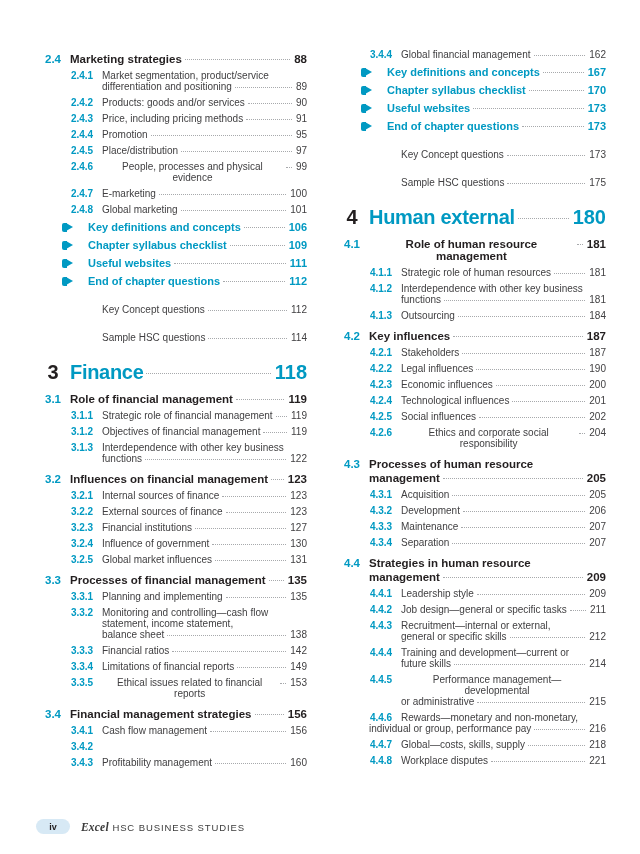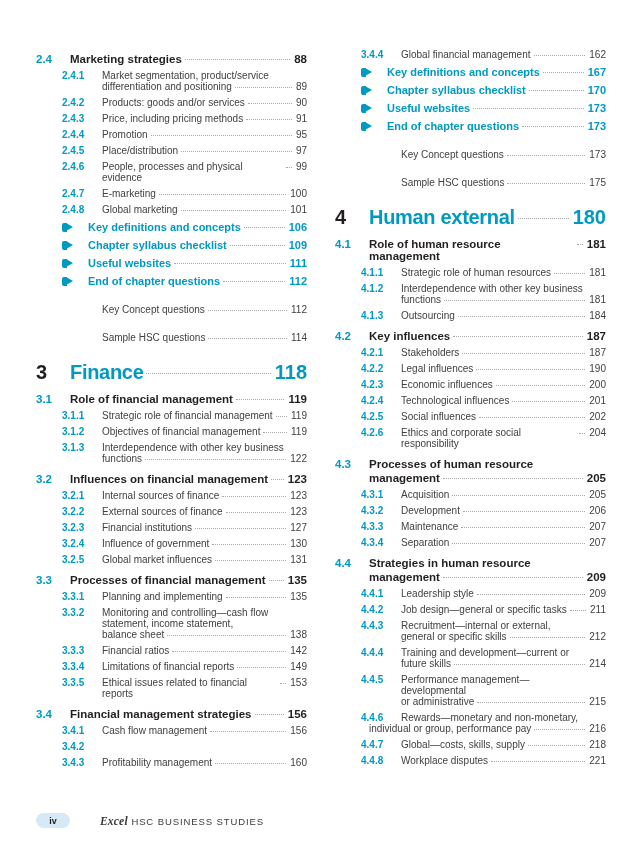--- a/index.html
+++ b/index.html
@@ -15,20 +15,21 @@
     position: relative;
     overflow: hidden;
   }
 
   .page {
     position: relative;
     width: 640px;
     height: 854px;
     box-sizing: border-box;
     padding: 44px 36px 4px 36px;
+    text-align: center;
   }
 
   .columns {
     display: flex;
     flex-direction: row;
     align-items: flex-start;
     gap: 28px;
   }
   .col {
     width: 271px;
@@ -221,39 +222,39 @@
     font-weight: bold;
     color: #231f20;
   }
   .cont.sec-cont .dots { transform: translateY(-3px); }
   .cont .pg { font-size: 10px; color: #414042; }
 
   
   .footer {
     position: absolute;
     left: 36px;
-    bottom: 26px;
+    bottom: 20px;
     display: flex;
     flex-direction: row;
     align-items: center;
   }
   .folio {
     width: 34px;
     height: 15px;
     background: #d7e9f5;
     border-radius: 8px;
     display: flex;
     align-items: center;
     justify-content: center;
     font-size: 9px;
     font-weight: bold;
     color: #231f20;
   }
   .footer-title {
-    margin-left: 30px;
+    margin-left: 11px;
     font-size: 9.5px;
     letter-spacing: 0.9px;
     color: #3b3b3b;
     text-transform: uppercase;
     font-family: "Liberation Sans", sans-serif;
   }
   .footer-brand {
     font-family: "Liberation Serif", serif;
     font-style: italic;
     font-weight: bold;

